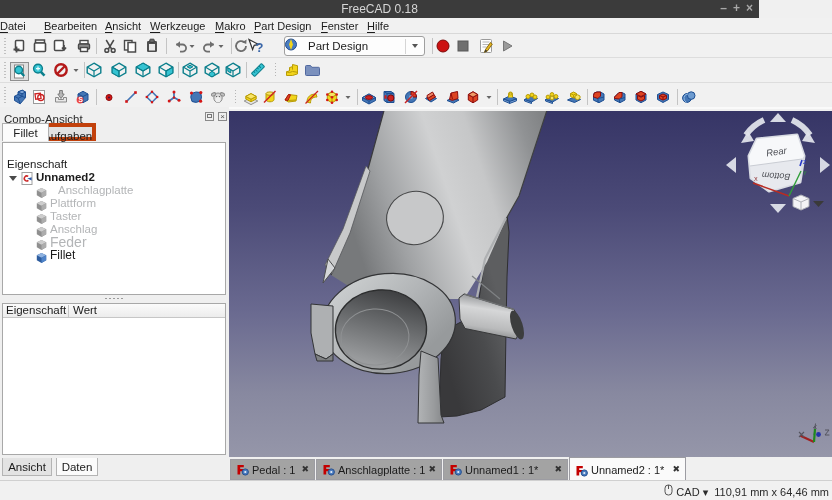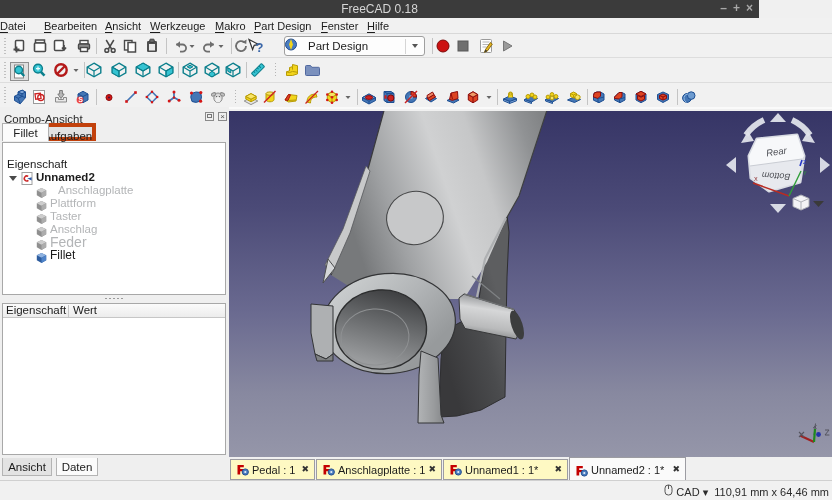--- a/index.html
+++ b/index.html
@@ -31,21 +31,21 @@
 #treepanel { position:absolute; left:2px; top:35px; width:224px; height:153px; background:#ffffff; border:1px solid #a8a8a8; }
 #treehdr { position:absolute; left:0; top:2px; width:222px; height:12px; background:#ebebeb; border-top:1px solid #d8d8d8; border-bottom:1px solid #cccccc; font-size:11.5px; color:#1c1c1c; padding-left:3px; line-height:12px; }
 #proppanel { position:absolute; left:2px; top:196px; width:224px; height:152px; background:#ffffff; border:1px solid #a8a8a8; }
 #prophdr { position:absolute; left:0; top:0; width:222px; height:14px; background:linear-gradient(#fbfbfb,#ececec); border-bottom:1px solid #c6c6c6; font-size:11.5px; color:#1c1c1c; }
 #prophdr .c1 { position:absolute; left:3px; top:0px; }
 #prophdr .c2 { position:absolute; left:70px; top:0px; }
 #prophdr .dv { position:absolute; left:65px; top:1px; width:1px; height:12px; background:#c6c6c6; }
 .btab { position:absolute; top:351px; height:18px; font-size:11.5px; color:#1c1c1c; text-align:center; padding-top:3px; }
 #viewport { left:229px; top:111px; width:603px; height:346px; background:linear-gradient(180deg,#363566 0%,#4b4a77 28%,#6a6a90 58%,#8889a0 82%,#9596a9 100%); overflow:hidden; }
 #mdibar { left:229px; top:457px; width:603px; height:23px; background:#f0f0f0; }
-.mtab { position:absolute; top:2px; height:21px; background:#fef9c3; border:1px solid #9c9ca2; font-size:11px; color:#1b1b1b; }
+.mtab { position:absolute; top:2px; height:21px; background:#a3a3a3; border:1px solid #9c9ca2; font-size:11px; color:#1b1b1b; }
 .mtab svg { position:absolute; left:5px; top:3px; }
 .mtab .mt { position:absolute; left:21px; top:4px; white-space:nowrap; }
 .mtab .mx { position:absolute; right:5px; top:4px; font-size:9px; color:#333; }
 .mtab.act { background:#fafafa; top:0px; height:23px; border-bottom:none; z-index:3; }
 .mtab.act svg { top:6px; }
 .mtab.act .mt { top:6px; }
 .mtab.act .mx { top:6px; }
 #statusbar { left:0; top:480px; width:832px; height:20px; background:#f1f1f1; border-top:1px solid #d0d0d0; }
 #statusbar .st { position:absolute; right:3px; top:3px; font-size:11px; color:#2a2a2a; }
 .tree { position:absolute; font-size:11.5px; color:#1c1c1c; }

